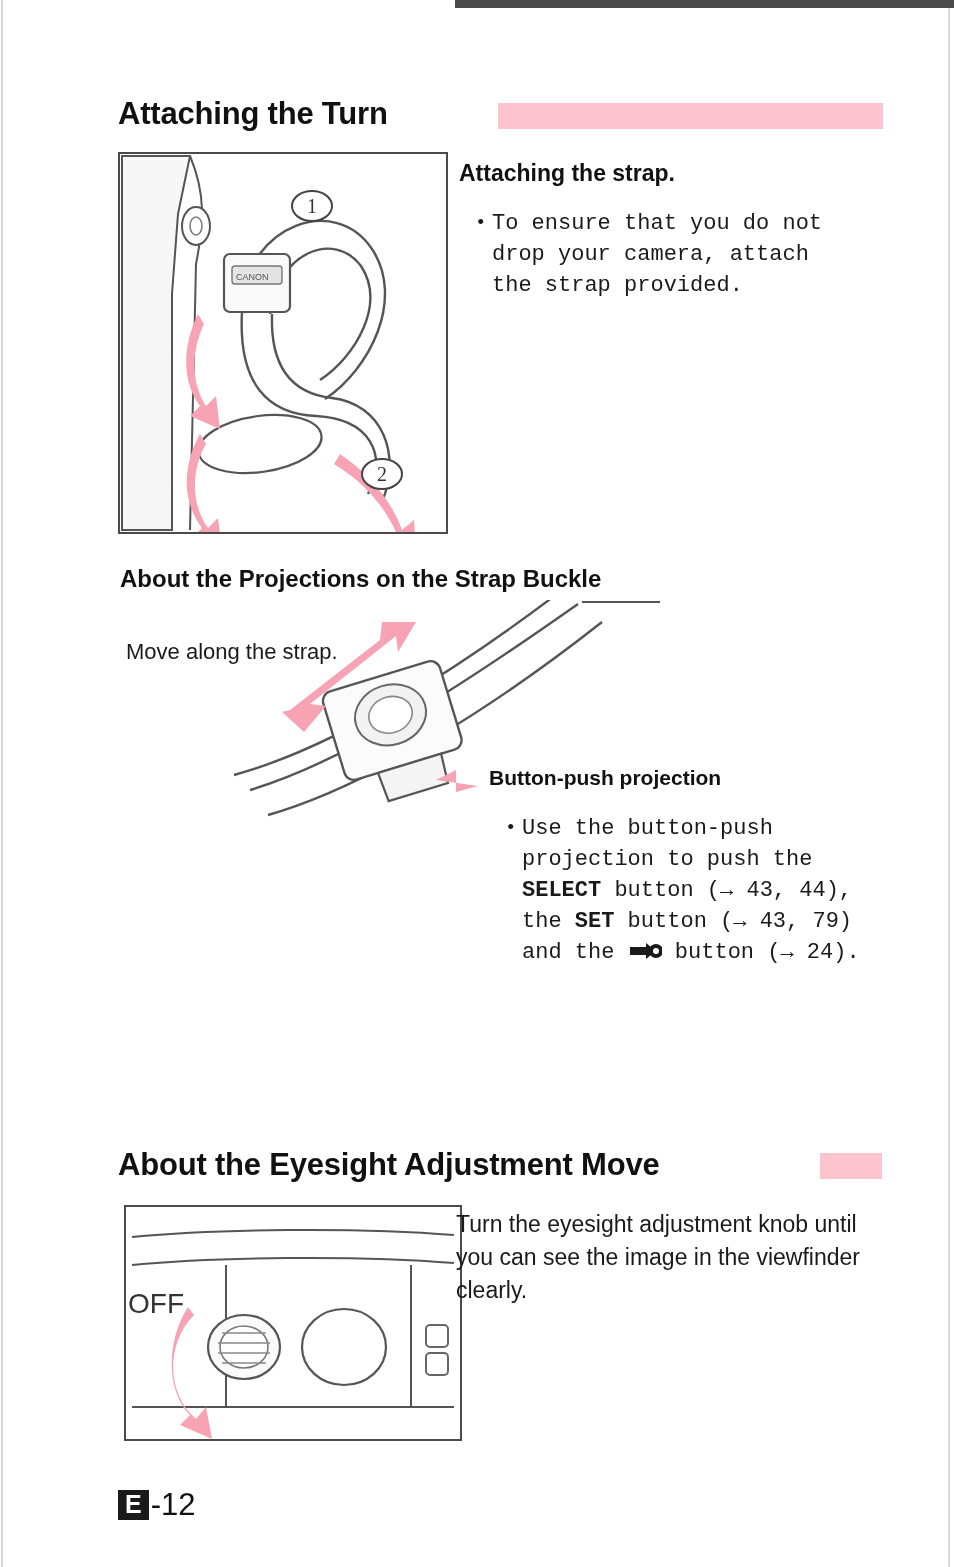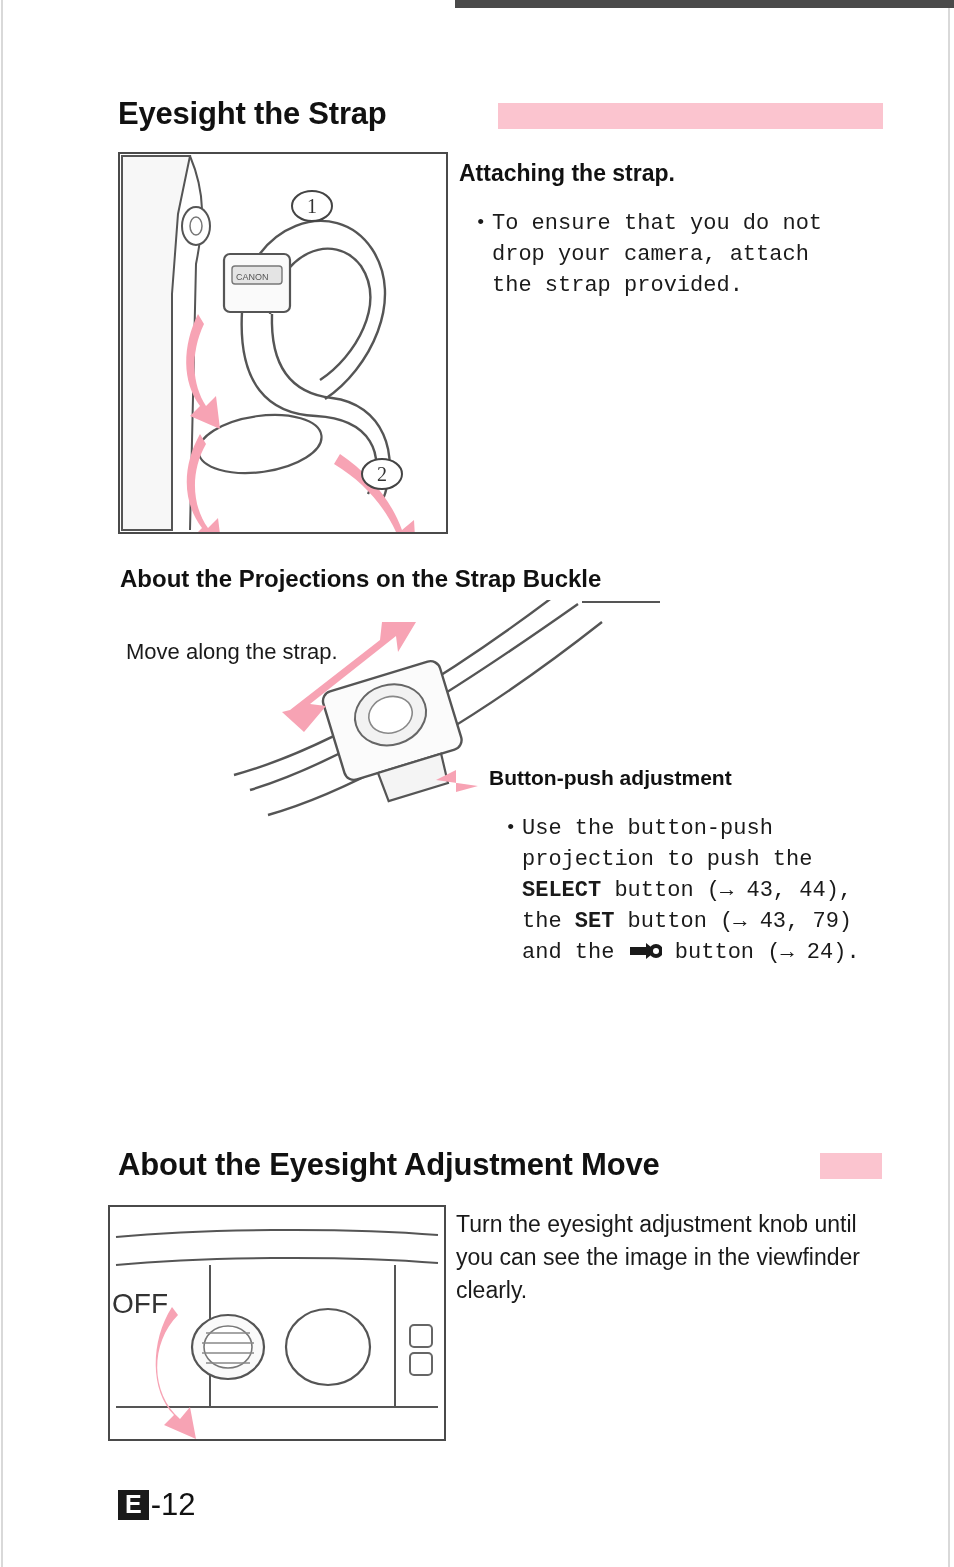--- a/index.html
+++ b/index.html
@@ -62,21 +62,21 @@
   .pink-bar-2 { left: 820px; top: 1153px; width: 62px; height: 26px; }
 
   
   .figure-box {
     position: absolute;
     border: 2px solid #4a4a4a;
     background: #fff;
     overflow: hidden;
   }
   .fig-strap { left: 118px; top: 152px; width: 326px; height: 378px; }
-  .fig-eyesight { left: 108px; top: 1205px; width: 334px; height: 232px; }
+  .fig-eyesight { left: 124px; top: 1205px; width: 334px; height: 232px; }
 
   .h3 {
     position: absolute;
     font-size: 23px;
     font-weight: bold;
     color: #111;
   }
   .h3-attach { left: 459px; top: 160px; }
   .h3-projections { left: 120px; top: 565px; font-size: 24px; }
   .h3-buttonpush { left: 489px; top: 766px; font-size: 21px; }
@@ -138,21 +138,21 @@
 </head>
 <body>
 
 <div class="page">
 
   <div class="edge-rule-left"></div>
   <div class="edge-rule-right"></div>
   <div class="top-dark-band"></div>
 
   <div class="pink-bar pink-bar-1"></div>
-  <div class="h1 h1-strap">Eyesight the Strap</div>
+  <div class="h1 h1-strap">Attaching the Turn</div>
 
   <div class="figure-box fig-strap">
     <svg class="svg-abs" width="326" height="378" viewBox="0 0 326 378">
 
       <path d="M2 2 L70 2 L58 60 L52 140 L52 376 L2 376 Z" fill="#f7f7f7" stroke="#555" stroke-width="2"></path>
       <path d="M70 2 C 86 40, 84 70, 76 110 L70 376" fill="none" stroke="#555" stroke-width="2"></path>
 
       <ellipse cx="76" cy="72" rx="14" ry="19" fill="#fff" stroke="#555" stroke-width="2"></ellipse>
       <ellipse cx="76" cy="72" rx="6" ry="9" fill="#fff" stroke="#777" stroke-width="1.5"></ellipse>
 
@@ -214,21 +214,21 @@
       </g>
 
       <g fill="#f7a3b4">
         <path d="M60 110 L150 40 L152 22 L186 22 L168 52 L166 36 L80 104 L96 106 L74 132 L52 112 Z"></path>
       </g>
 
       <path d="M248 186 L206 180 L226 170 L226 192 Z" fill="#f7a3b4"></path>
     </svg>
   </div>
 
-  <div class="h3 h3-buttonpush">Button-push adjustment</div>
+  <div class="h3 h3-buttonpush">Button-push projection</div>
 
   <div class="body-text txt-buttonpush-list">
     <ul class="bullet-list">
       <li><span>Use the button-push projection to push the </span><span class="bold">SELECT</span><span> button (→ 43, 44), the </span><span class="bold">SET</span><span> button (→ 43, 79) and the </span><span style="display:inline-block;vertical-align:-3px;"><svg width="34" height="20" viewBox="0 0 34 20">
               <path d="M2 14 L18 14 L18 18 L28 10 L18 2 L18 6 L2 6 Z" fill="#1a1a1a"></path>
               <circle cx="28" cy="10" r="7" fill="#1a1a1a"></circle>
               <circle cx="28" cy="10" r="3" fill="#fff"></circle>
             </svg></span><span> button (→ 24).</span></li>
     </ul>
   </div>

